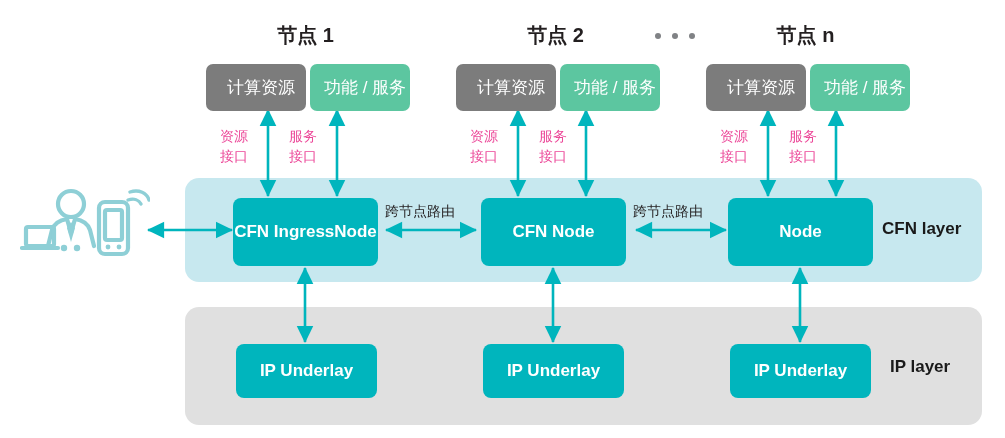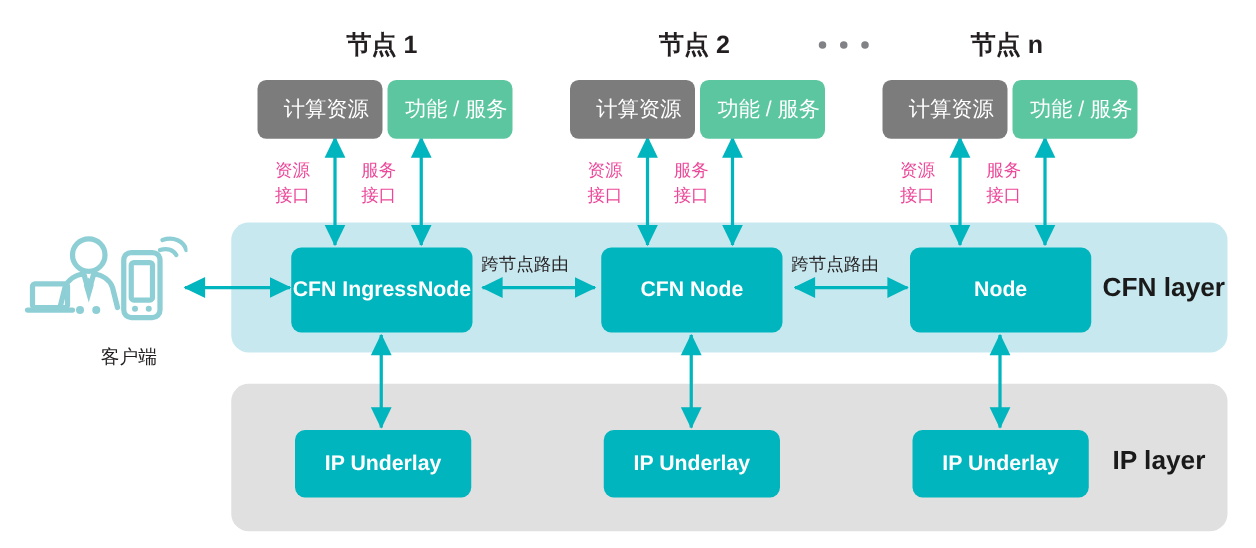--- a/index.html
+++ b/index.html
@@ -22,21 +22,21 @@
   #cfn-layer-panel{
     left:185px;top:178px;width:797px;height:104px;
     background:#c7e8ef;
   }
   #ip-layer-panel{
     left:185px;top:307px;width:797px;height:118px;
     background:#e0e0e0;
   }
   .layer-label{
     position:absolute;
-    font-size:21px;
+    font-size:17px;
     font-weight:bold;
     color:#1a1a1a;
     letter-spacing:0px;
     white-space:nowrap;
   }
   #cfn-layer-label{left:882px;top:219px;}
   #ip-layer-label{left:890px;top:357px;}
 
   
   .node-title{
@@ -172,21 +172,20 @@
 
       <rect x="79" y="16" width="29" height="52" rx="6"></rect>
       <rect x="85" y="24" width="17" height="30" rx="2"></rect>
       <circle cx="88" cy="61" r="2.4" fill="#8ecfd6" stroke="none"></circle>
       <circle cx="99" cy="61" r="2.4" fill="#8ecfd6" stroke="none"></circle>
 
       <path d="M108 14 C114 12 119 14 121 18" stroke-width="3.4"></path>
       <path d="M110 6 C119 3 127 7 129 14" stroke-width="3.4"></path>
     </svg>
   </div>
-  <div id="client-caption">客户端</div>
 
   <div class="node-title" style="left:208px;top:22px;width:195px;">节点 1</div>
   <div class="topbox res" style="left:206px;top:64px;width:100px;">计算资源</div>
   <div class="topbox svc" style="left:310px;top:64px;width:100px;">功能 / 服务</div>
 
   <div class="iface-label" style="left:208px;top:127px;width:52px;">
     <div>资源</div>
     <div>接口</div>
   </div>
   <div class="iface-label" style="left:277px;top:127px;width:52px;">

